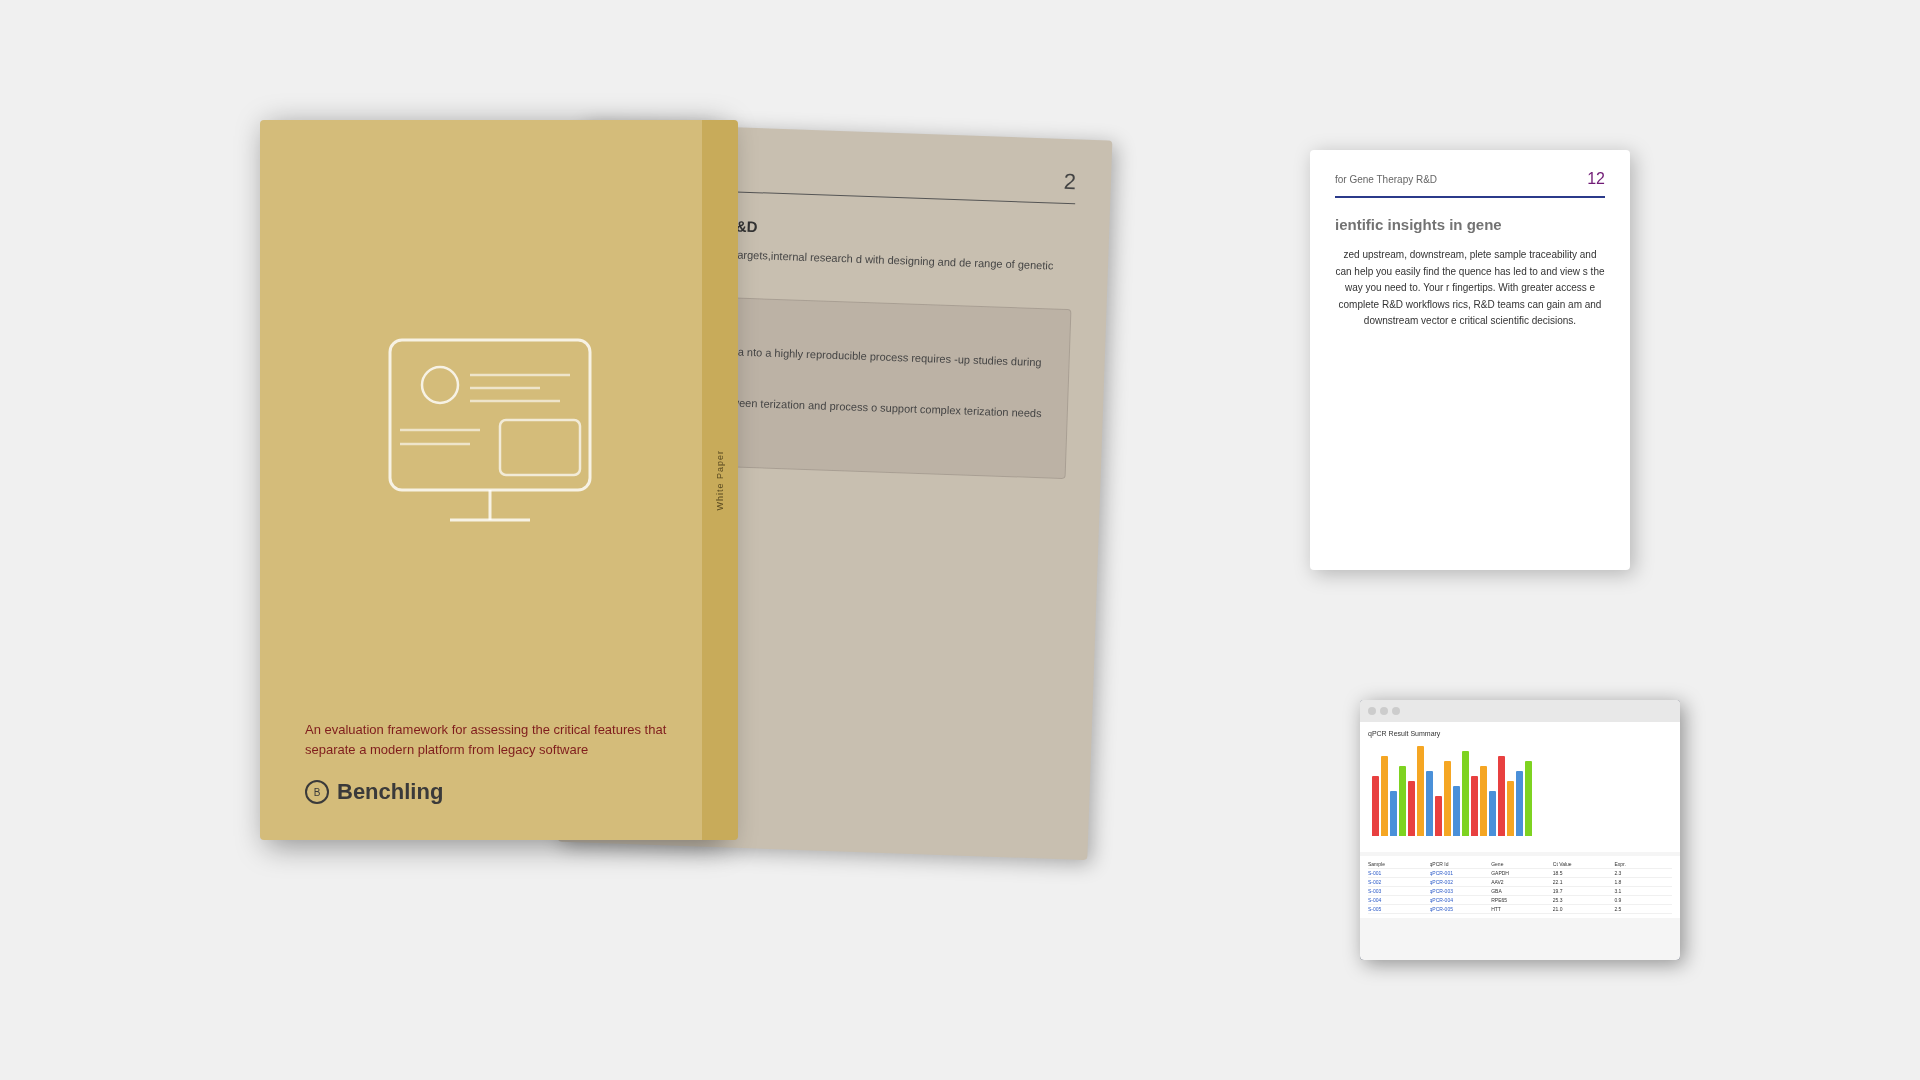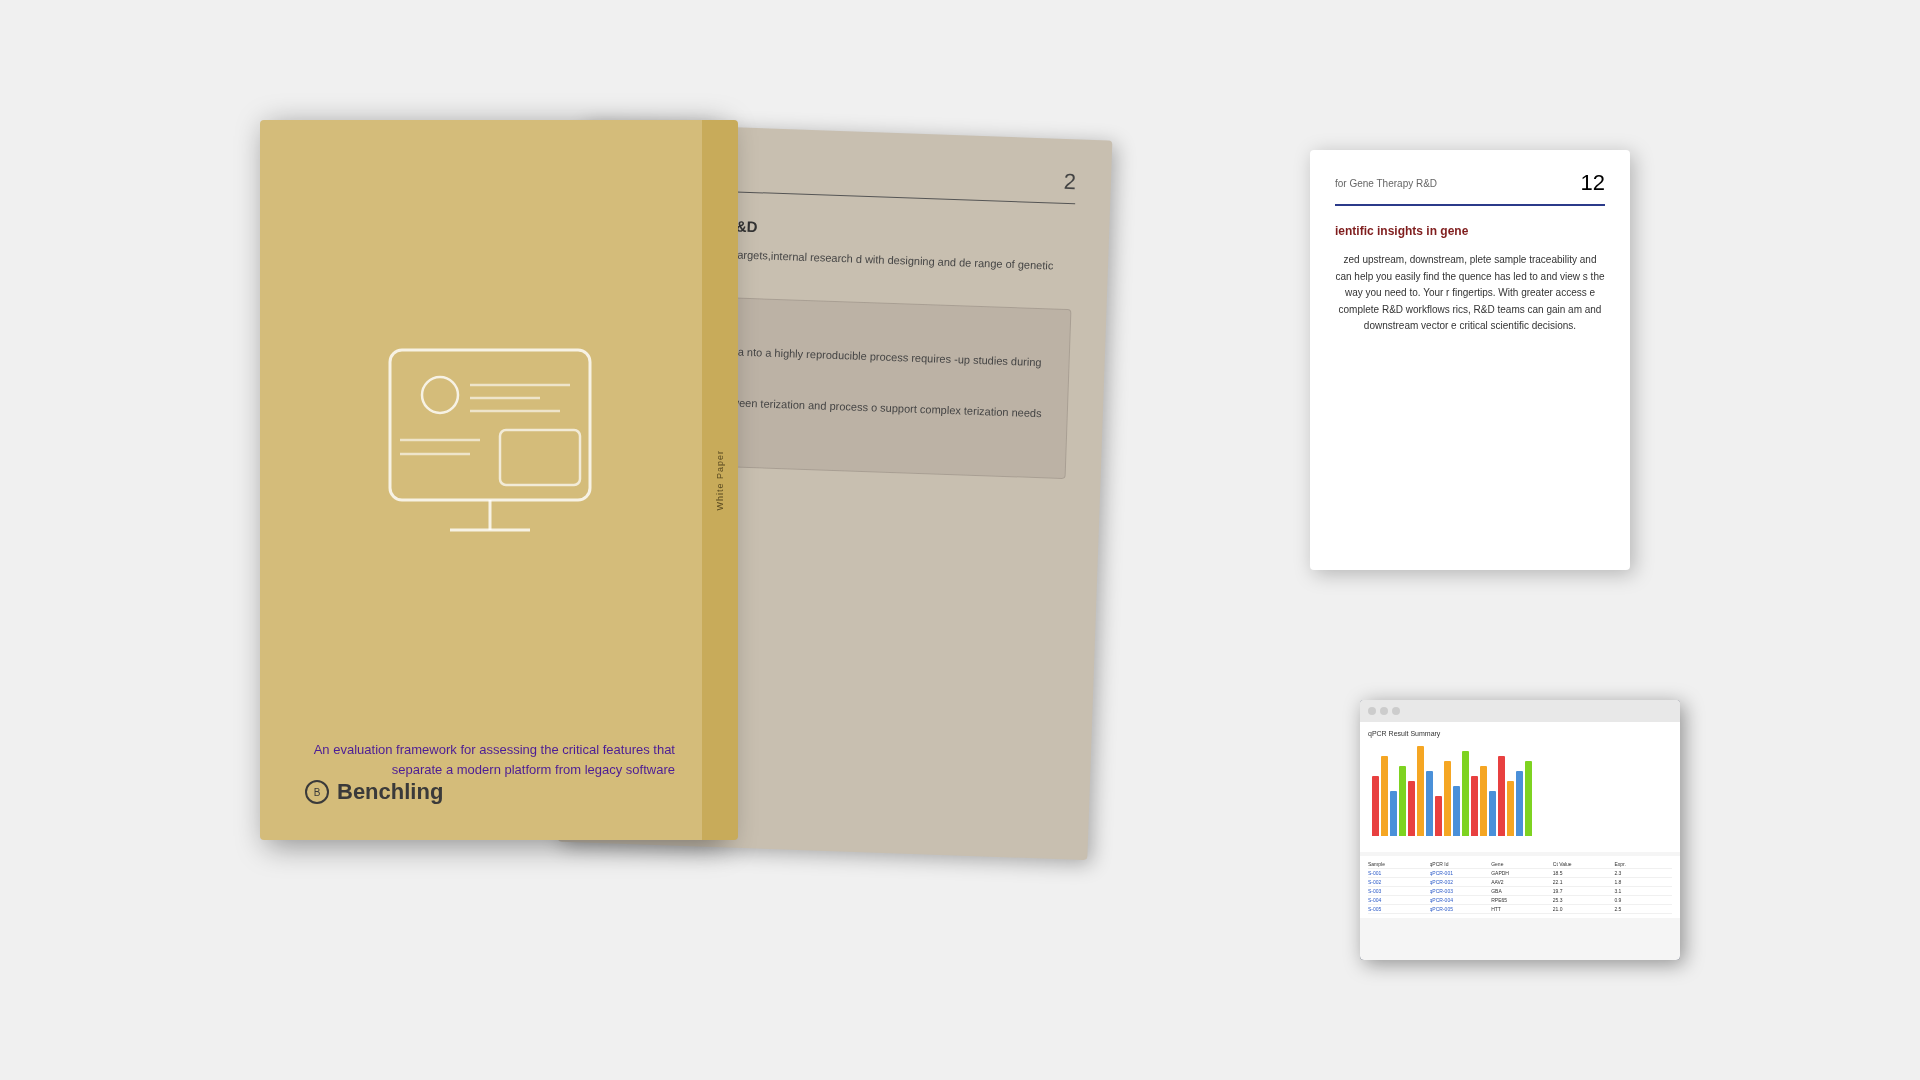--- a/index.html
+++ b/index.html
@@ -116,30 +116,30 @@
       margin-bottom: 18px;
     }
 
     .doc-right .page-title {
       font-size: 10px;
       color: #666;
       font-family: Arial, sans-serif;
     }
 
     .doc-right .page-num {
-      font-size: 22px;
-      color: #000000;
+      font-size: 16px;
+      color: #701a75;
       font-family: Arial, sans-serif;
       font-weight: 300;
     }
 
     .doc-right .section-title-blue {
-      font-size: 12px;
+      font-size: 15px;
       font-weight: bold;
-      color: #7f1d1d;
+      color: #737373;
       margin-bottom: 14px;
       font-family: Arial, sans-serif;
     }
 
     .doc-right .body-text {
       font-size: 10px;
       color: #333;
       line-height: 1.65;
       font-family: Arial, sans-serif;
       text-align: center;
@@ -290,24 +290,25 @@
       margin: 20px 0;
     }
 
     .monitor-svg {
       width: 260px;
       height: 220px;
     }
 
     .cover-subtitle {
       font-size: 13px;
-      color: #4c1d95;
+      color: #7f1d1d;
       line-height: 1.5;
-      text-align: right;
-      font-family: Arial, sans-serif;
+      text-align: left;
+      font-family: Arial, sans-serif;
+      margin-bottom: 20px;
     }
 
     .cover-footer {
       display: flex;
       align-items: center;
       gap: 10px;
     }
 
     .benchling-logo {
       display: flex;

